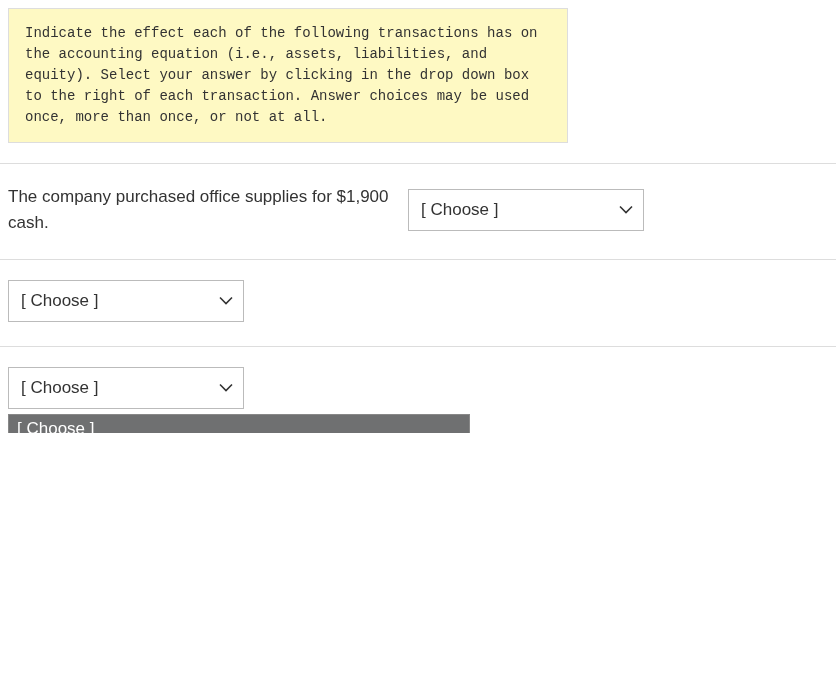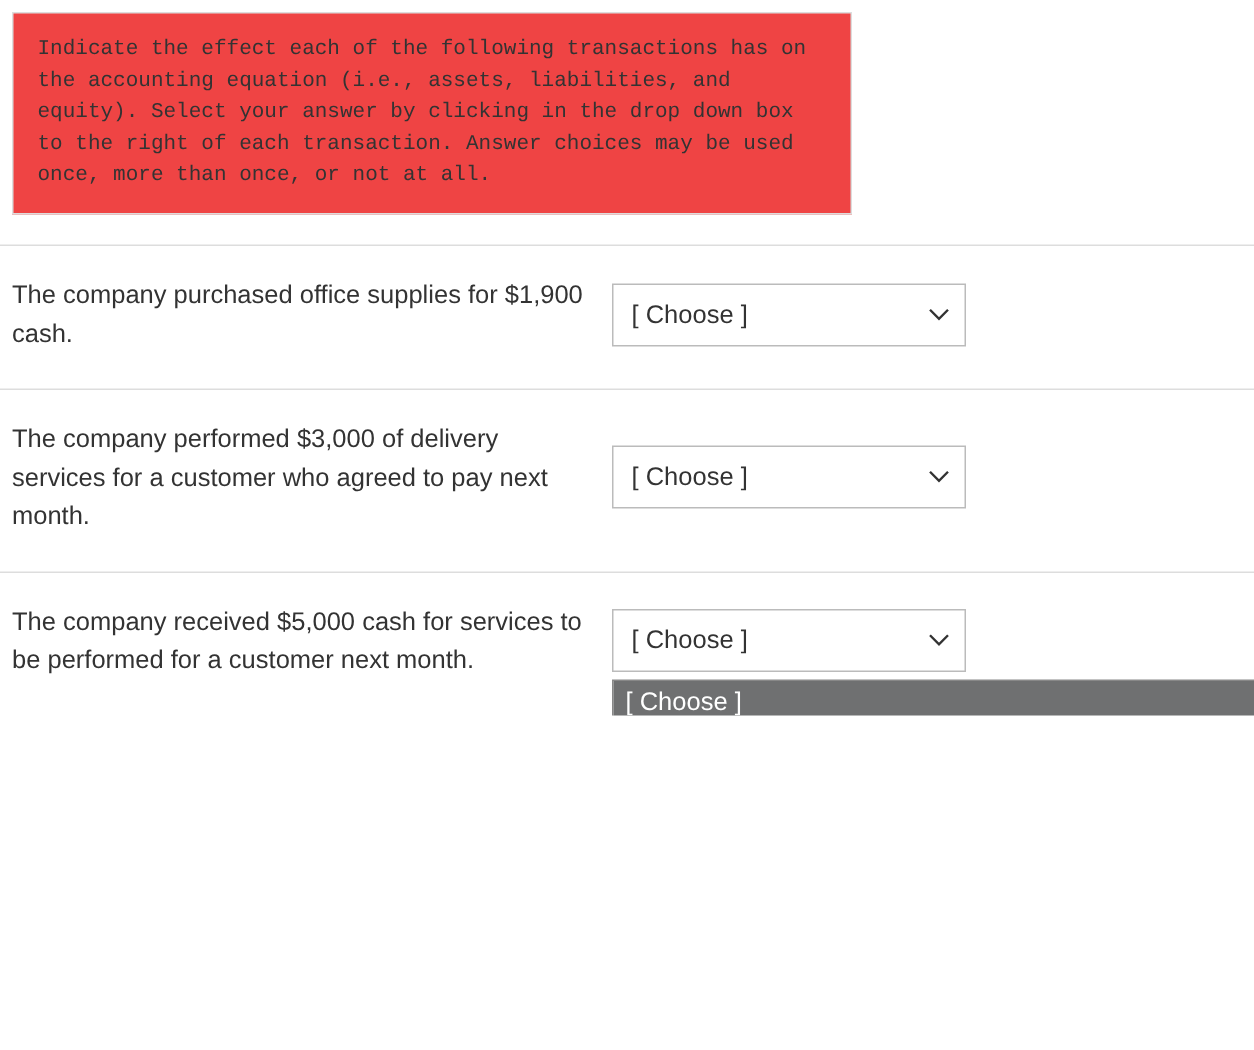--- a/index.html
+++ b/index.html
@@ -5,21 +5,21 @@
     * { box-sizing: border-box; margin: 0; padding: 0; }
     body {
       font-family: -apple-system, BlinkMacSystemFont, "Segoe UI", Arial, sans-serif;
       background: #fff;
       width: 836px;
       padding: 0;
       overflow: hidden;
     }
     .question-prompt {
       border: 1px solid #ddd;
-      background: #ef4444;
+      background: #fef9c3;
       padding: 14px 16px;
       margin: 8px 8px 20px 8px;
       width: 560px;
       font-family: "Courier New", Courier, monospace;
       font-size: 14px;
       line-height: 1.5;
       color: #333;
     }
     .row {
       display: flex;
@@ -103,35 +103,33 @@
         <span class="chev">
           <svg width="14" height="9" viewBox="0 0 14 9">
               <path d="M1 1 L7 7 L13 1" stroke="#333" stroke-width="1.6" fill="none"></path>
             </svg>
         </span>
       </div>
     </div>
   </div>
 
   <div class="row">
-    <div class="row-label">The company performed $3,000 of delivery services for a customer who agreed to pay next month.</div>
     <div class="select-wrap">
       <div class="select-box">
         <span>[ Choose ]</span>
         <span class="chev">
           <svg width="14" height="9" viewBox="0 0 14 9">
               <path d="M1 1 L7 7 L13 1" stroke="#333" stroke-width="1.6" fill="none"></path>
             </svg>
         </span>
       </div>
     </div>
   </div>
 
   <div class="row last">
-    <div class="row-label">The company received $5,000 cash for services to be performed for a customer next month.</div>
     <div class="select-wrap">
       <div class="select-box">
         <span>[ Choose ]</span>
         <span class="chev">
           <svg width="14" height="9" viewBox="0 0 14 9">
               <path d="M1 1 L7 7 L13 1" stroke="#333" stroke-width="1.6" fill="none"></path>
             </svg>
         </span>
       </div>
       <div class="dropdown">

